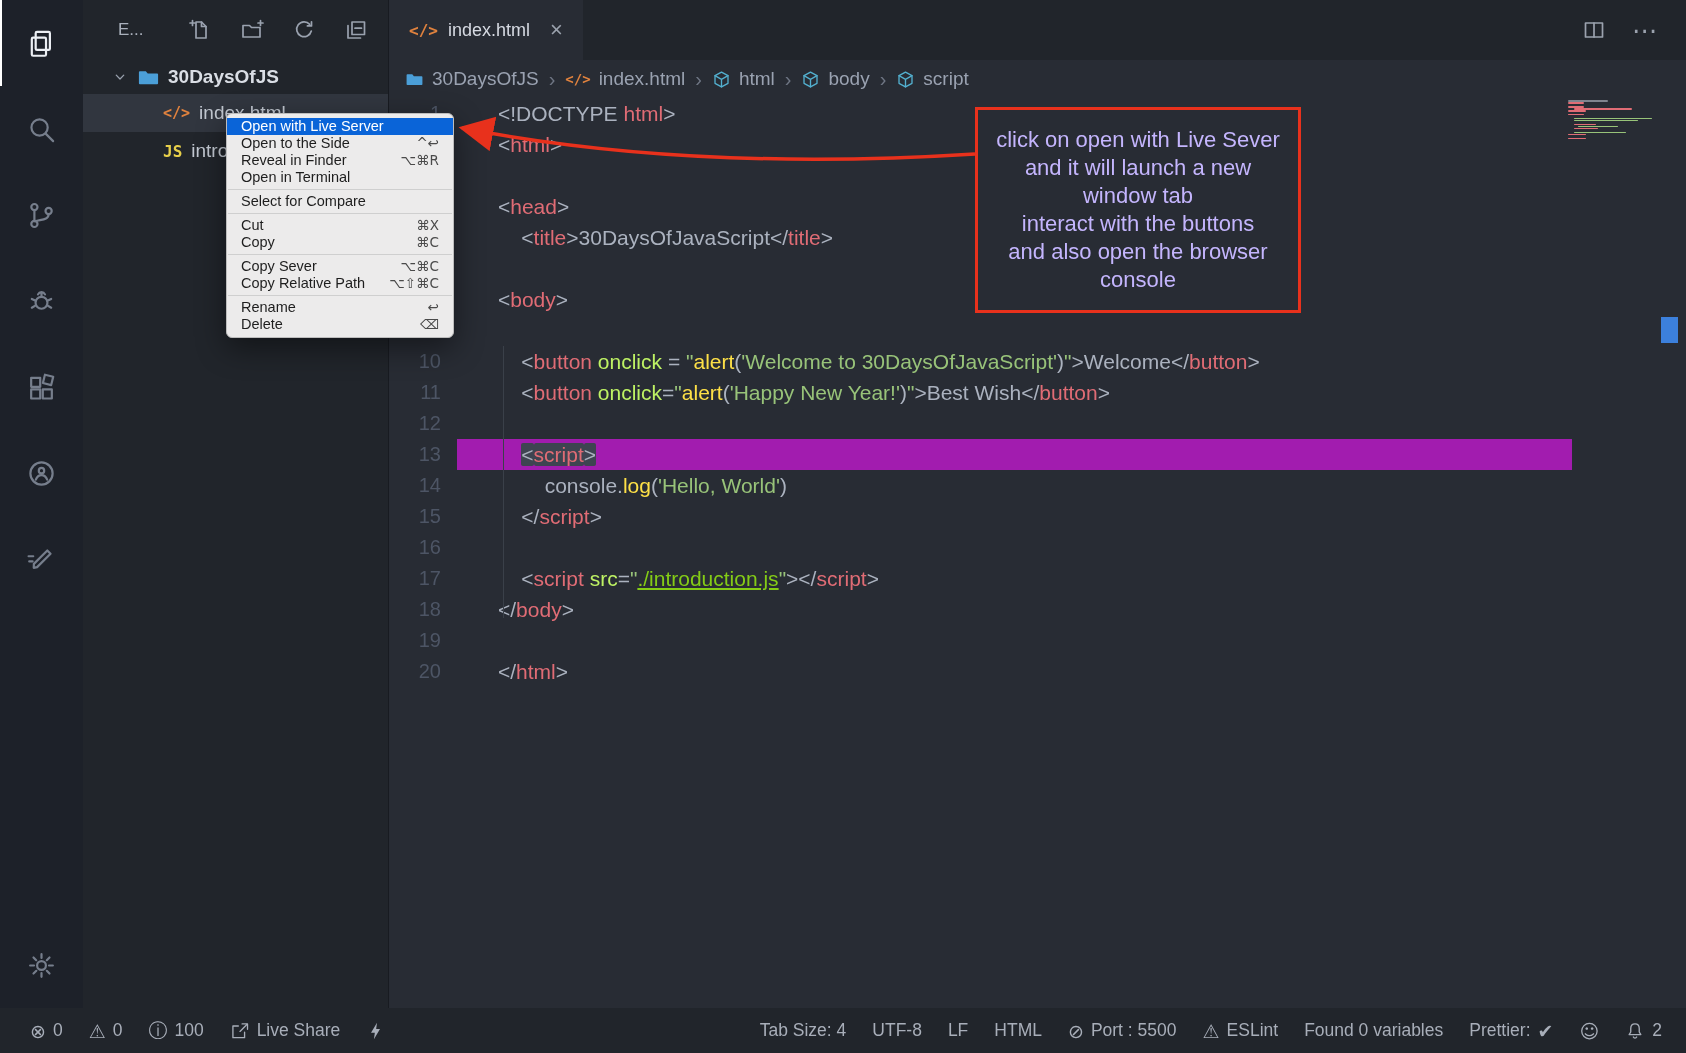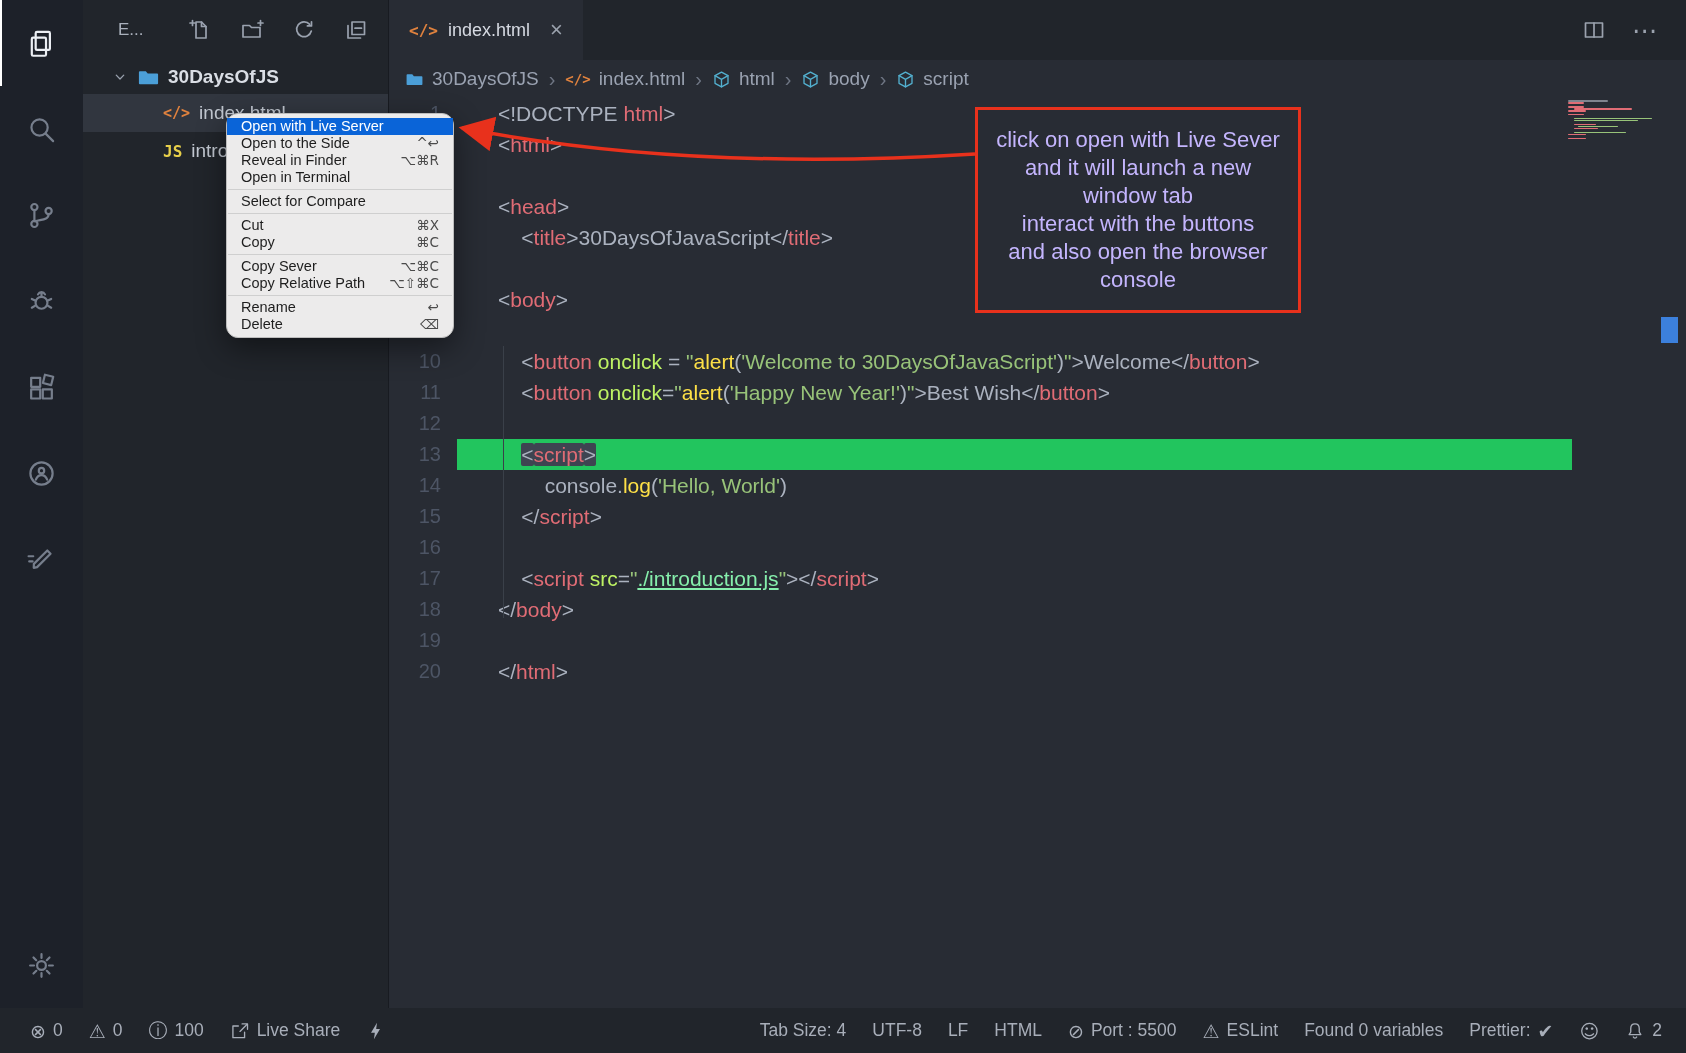--- a/index.html
+++ b/index.html
@@ -48,32 +48,32 @@
   .bc-ic{width:19px;height:19px}
   .cube{color:#53b0cf}
   .folder-fill{color:#4b9fd8}
 
   
   .code{position:absolute;top:98px;left:0;right:0;bottom:0;
     font-family:Liberation Sans, sans-serif;font-size:21px;line-height:31px;color:#abb2bf}
   .code-line{display:flex;height:31px;white-space:pre}
   .ln{width:68px;text-align:right;padding-right:16px;color:#4d5565;font-size:20px}
   .lc{flex:1;padding-left:41px;margin-right:114px;white-space:pre}
-  .cur .lc{background:#22c55e}
+  .cur .lc{background:#a21caf}
   .c-tg{color:#e06c75}.c-at{color:#bef264}.c-st{color:#98c379}.c-fn{color:#fde047}
-  .c-lk{color:#86efac;text-decoration:underline}
+  .c-lk{color:#84cc16;text-decoration:underline}
   .bx{background:#3e4451;border-radius:2px}
   .indent-guide{position:absolute;left:114px;top:248px;height:272px;width:1px;background:#3a4049}
   .minimap{position:absolute;top:2px;right:30px;width:88px}
   .mm-line{height:1.6px;margin-bottom:0.4px;border-radius:1px}
   .scroll-deco{position:absolute;right:8px;top:317px;width:17px;height:26px;background:#3c80dc;cursor:pointer}
 
   
   .menu{position:absolute;left:226px;top:113px;width:228px;background:#ecebeb;border:1px solid #bdbdbd;
-    border-radius:12px;box-shadow:0 10px 30px rgba(0,0,0,.45);padding:4px 0;z-index:100;color:#1e1e1e}
+    border-radius:6px;box-shadow:0 10px 30px rgba(0,0,0,.45);padding:4px 0;z-index:100;color:#1e1e1e}
   .menu-item{display:flex;justify-content:space-between;align-items:center;height:17px;padding:0 14px;
     font-size:14.5px;line-height:17px;cursor:pointer}
   .menu-item .sc{color:#4a4a4a;font-family:"DejaVu Sans",sans-serif;font-size:13.5px}
   .menu-item.hl{background:#0a64d8;color:#fff}
   .menu-item.hl .sc{color:#fff}
   .menu-sep{height:1px;background:#cfcfcf;margin:3px 1px}
 
   
   .annotation{position:absolute;left:975px;top:107px;width:326px;z-index:60;border:3px solid #e8311c;
     color:#c4b5fd;font-size:22px;line-height:28px;text-align:center;padding:16px 2px}

